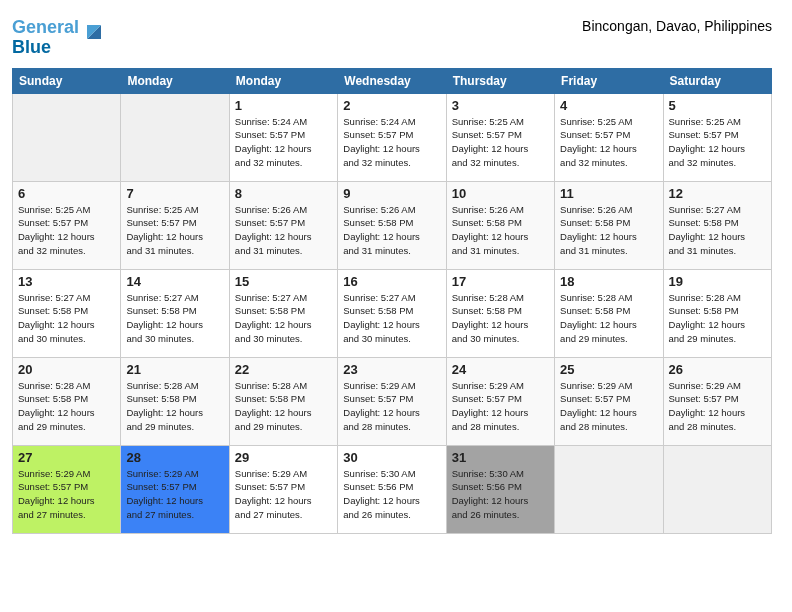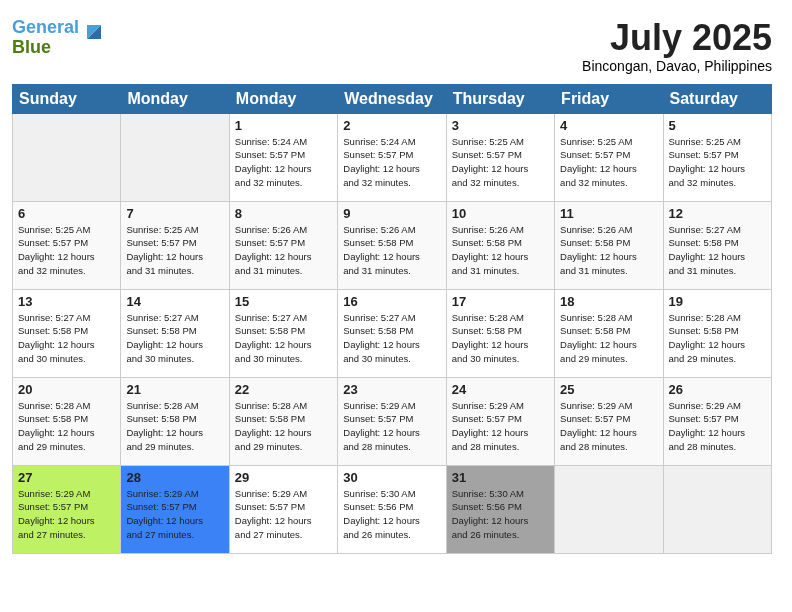--- a/index.html
+++ b/index.html
@@ -50,21 +50,21 @@
       color: #000000;
     }
     .calendar {
       width: 100%;
       border-collapse: collapse;
       border: 1px solid #ccc;
     }
     .calendar th {
       background: #2e6da4;
       color: #fff;
-      font-size: 16px;
+      font-size: 12px;
       font-weight: bold;
       text-align: left;
       padding: 5px 6px;
       border: 1px solid #2e6da4;
     }
     .calendar td {
       border: 1px solid #ccc;
       vertical-align: top;
       padding: 4px 5px;
       width: 108px;
@@ -91,32 +91,31 @@
     }
   </style>
 </head>
 <body>
 
 <div class="page">
   <div class="header">
     <div class="logo">
       <div style="display:flex; align-items:center;">
         <span class="logo-text">
-          <span>General</span><br><span style="color:#4d7c0f;">Blue</span>
+          <span>General</span><br><span style="color:#0369a1;">Blue</span>
         </span>
         <div style="margin-left:4px; margin-top:-8px;">
           <svg width="22" height="22" viewBox="0 0 22 22">
             <polygon points="4,18 18,4 18,18" fill="#2e6da4"></polygon>
             <polygon points="4,4 18,4 4,18" fill="#4a9fd4"></polygon>
           </svg>
         </div>
       </div>
     </div>
     <div class="title-block">
-      <div class="month-title">July 2025</div>
       <div class="location">Bincongan, Davao, Philippines</div>
     </div>
   </div>
 
   <table class="calendar">
     <thead>
       <tr>
         <th>Sunday</th>
         <th>Monday</th>
         <th>Monday</th>

